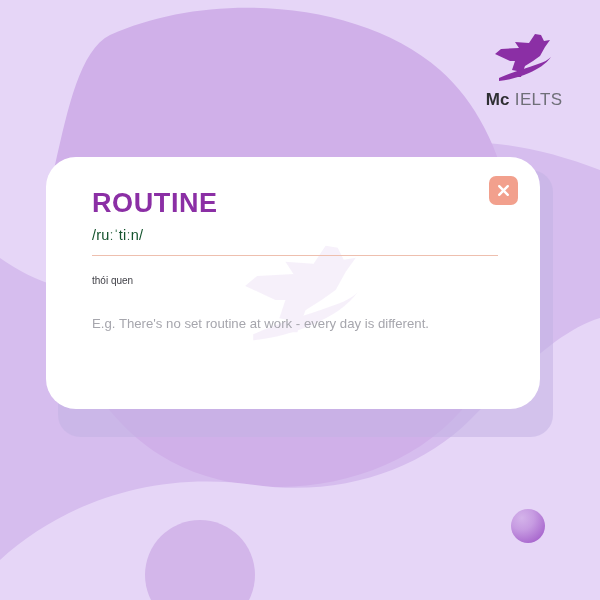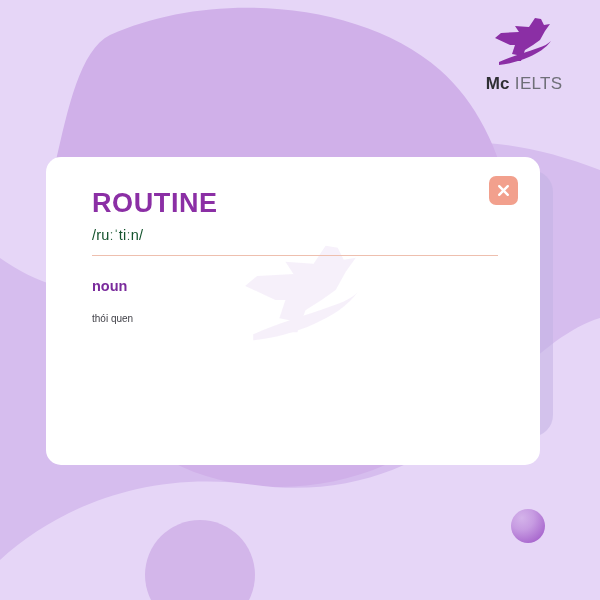--- a/index.html
+++ b/index.html
@@ -33,23 +33,23 @@
     width:495px; height:267px;
     border-radius:22px;
     background:#c3b2e4;
     opacity:.55;
   }
 
   
   .card {
     position:absolute;
     left:46px; top:157px;
-    width:494px; height:308px;
+    width:494px; height:252px;
     background:#ffffff;
-    border-radius:15px;
+    border-radius:30px;
     overflow:hidden;
   }
   .card-watermark {
     position:absolute;
     left:185px; top:75px;
     width:145px; height:120px;
     opacity:.30;
     pointer-events:none;
   }
   .card-inner {
@@ -104,21 +104,21 @@
     cursor:pointer;
     display:flex;
     align-items:center;
     justify-content:center;
   }
   .close-btn svg { display:block; }
 
   
   .brand {
     position:absolute;
-    right:30px; top:12px;
+    right:30px; top:28px;
     width:92px;
     display:flex;
     flex-direction:column;
     align-items:center;
   }
   .brand-mark { width:72px; height:58px; }
   .brand-text {
     margin-top:4px;
     font-size:17px;
     letter-spacing:.3px;
@@ -156,22 +156,22 @@
 
     <svg class="card-watermark" viewBox="0 0 72 58">
       <path d="M47,6 L41,15 L27,14 L31,20 L13,21 L7,26 L22,33 L27,33 L24,42 L29,43 L29,49 L33,49 L37,38 L45,33 L52,28 L57,19 L62,12 L56,13 L53,7 Z" fill="#e3d0f0"></path>
       <path d="M11,50 C22,45 36,41 50,36 C56,34 60,32 63,29 C58,36 50,41 41,45 C32,49 21,52 11,53 Z" fill="#e3d0f0"></path>
     </svg>
 
     <div class="card-inner">
       <div class="word-title">ROUTINE</div>
       <div class="phonetic">/ruːˈtiːn/</div>
       <div class="divider"></div>
-      <div class="pos">noun</div>
       <div class="meaning">thói quen</div>
+      <div class="example">E.g. There's no set routine at work - every day is different.</div>
     </div>
 
     <button class="close-btn" aria-label="close">
       <svg width="15" height="15" viewBox="0 0 15 15">
         <path d="M3.2,3.2 L11.8,11.8 M11.8,3.2 L3.2,11.8" stroke="#ffffff" stroke-width="2.4" stroke-linecap="round"></path>
       </svg>
     </button>
 
   </div>
 

